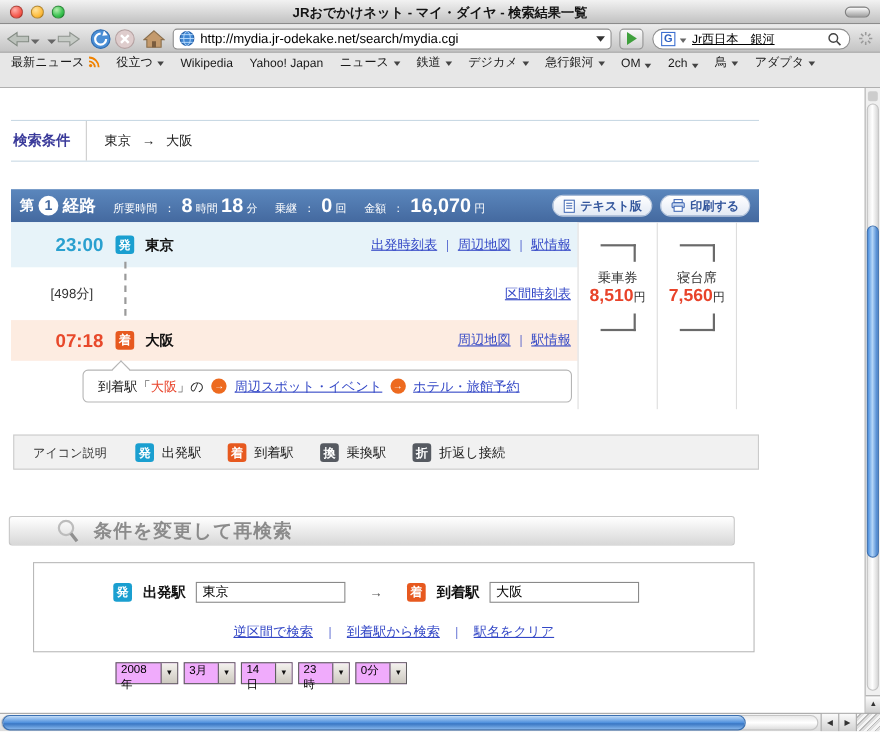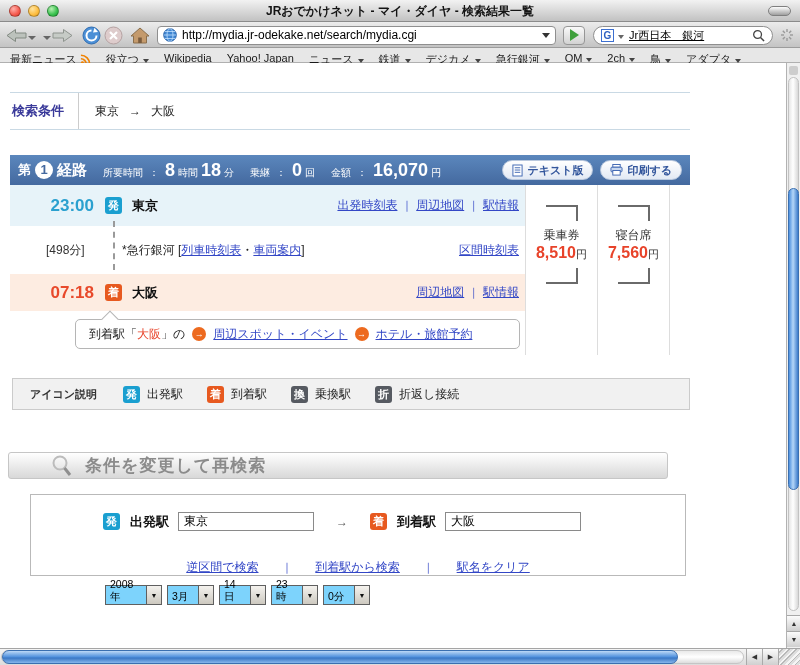--- a/index.html
+++ b/index.html
@@ -24,21 +24,21 @@
 .flip { transform:scaleX(-1); }
 .urlbar { flex:1; height:19px; background:#fff; border:1px solid #8f8f8f; border-radius:4px; display:flex; align-items:center; padding:0 5px; gap:5px; margin:0 4px; }
 .urltext { flex:1; border:0; outline:0; font-size:12px; color:#000; font-family:inherit; background:transparent; }
 .url-carat { width:0; height:0; border-left:4px solid transparent; border-right:4px solid transparent; border-top:5px solid #333; }
 .gobtn { width:22px; height:19px; border:1px solid #969696; border-radius:4px; background:linear-gradient(#fafafa,#d2d2d2); display:flex; align-items:center; justify-content:center; }
 .gotri { width:0; height:0; border-left:9px solid #3fa03c; border-top:6px solid transparent; border-bottom:6px solid transparent; }
 .searchbar { width:180px; height:19px; border:1px solid #8f8f8f; border-radius:10px; background:#fff; display:flex; align-items:center; padding:0 7px; gap:3px; margin-left:5px; }
 .glogo { width:13px; height:13px; border:1px solid #3c6fd0; color:#2d5fc0; font-size:10px; font-weight:bold; text-align:center; line-height:12px; flex:none; background:#fff; }
 .searchtext { flex:1; min-width:0; border:0; outline:0; font-size:11px; font-family:inherit; background:transparent;text-decoration:underline; }
 
-.bookmarks { height:15px; background:#e7e7e7; box-shadow:inset 0 -1px 0 #b0b0b0; display:flex; align-items:flex-start; padding:4px 10px; gap:15px; font-size:11px; color:#1a1a1a; }
+.bookmarks { height:15px; background:#e7e7e7; box-shadow:inset 0 -1px 0 #b0b0b0; display:flex; align-items:flex-end; padding:16px 10px; gap:15px; font-size:11px; color:#1a1a1a; }
 .bm { display:flex; align-items:center; gap:3px; white-space:nowrap; cursor:default; }
 .bm .carat { border-left-width:3.5px; border-right-width:3.5px; border-top-width:4px; margin:3px 0 0 1px; border-top-color:#444; }
 
 
 .viewport { position:relative; height:585px; overflow:hidden; background:#fff; }
 .pagec { width:786px; }
 
 .cond { margin:29px 96px 0 10px; border-top:1px solid #c9d9e4; border-bottom:1px solid #c9d9e4; height:38px; display:flex; align-items:center; }
 .cond-label { width:68px; padding-left:2px; color:#3a3a9a; font-weight:bold; font-size:13px; }
 .cond-sep { width:1px; align-self:stretch; background:#ccc; }
@@ -85,41 +85,41 @@
 .fare-price { font-size:16px; font-weight:bold; color:#e8432a; }
 .fare-price .yen { font-size:11px; font-weight:normal; color:#333; }
 
 .bubblerow { position:relative; height:44px; }
 .bubble { position:absolute; left:65px; top:8px; width:445px; height:30px; border:1px solid #b5b5b5; border-radius:5px; background:#fff; display:flex; align-items:center; padding:0 13px; gap:7px; font-size:12px; color:#222; white-space:nowrap; }
 .bubble-tip { position:absolute; left:28px; top:-7px; width:12px; height:12px; background:#fff; border-left:1px solid #b5b5b5; border-top:1px solid #b5b5b5; transform:rotate(45deg); }
 .red { color:#e8432a; }
 .oarrow { width:14px; height:14px; border-radius:50%; background:#ed6a1f; color:#fff; font-size:9px; font-weight:bold; display:inline-flex; align-items:center; justify-content:center; flex:none; }
 
 .legend { margin:23px 96px 0 12px; height:32px; background:#f1f1f1; border:1px solid #cbcbcb; display:flex; align-items:center; padding:0 17px; gap:24px; }
-.lg-label { font-size:11px; font-weight:bold; color:#333; margin-right:2px; }
+.lg-label { font-size:11px; font-weight:normal; color:#333; margin-right:2px; }
 .lg-item { display:flex; align-items:center; gap:7px; font-size:12px; color:#222; }
 
 .research-h { margin:42px 118px 0 8px; height:27px; border:1px solid #c6c6c6; border-radius:3px; background:linear-gradient(#ffffff,#d8d8d8); display:flex; align-items:center; padding-left:42px; gap:12px; }
 .research-title { font-size:17px; font-weight:bold; color:#8b8b8b; letter-spacing:1px; }
 
 .stbox { margin:15px 0 0 30px; width:656px; height:82px; border:1px solid #b9b9b9; background:#fff; }
 .strow1 { margin-top:17px; display:flex; align-items:center; padding-left:72px; font-size:13px; }
 .stlabel { font-weight:bold; margin:0 9px 0 10px; color:#111; }
 .stinput { width:136px; height:19px; border:1px solid #8a8a8a; font-size:12px; font-family:inherit; padding:0 5px; background:#fff; }
 .starrow { color:#555; margin:0 22px; font-size:12px; }
-.strow2 { margin-top:28px; display:flex; justify-content:center; gap:23px; font-size:12px; align-items:center; }
+.strow2 { margin-top:18px; display:flex; justify-content:center; gap:10px; font-size:12px; align-items:center; }
 
 .dtrow { margin:16px 0 0 30px; display:flex; align-items:center; font-size:12px; color:#111; }
 .dtlabel { font-weight:bold; width:116px; }
 .rgroup { display:flex; align-items:center; margin-right:28px; cursor:pointer; }
 .radio { width:11px; height:11px; border-radius:50%; border:1px solid #666; background:radial-gradient(#fff,#dcdcdc); display:inline-block; position:relative; margin-right:6px; flex:none; }
 .radio.on::after { content:""; position:absolute; left:3px; top:3px; width:4px; height:4px; border-radius:50%; background:#222; }
 
 .selrow { margin:9px 0 0 105px; display:flex; gap:5px; }
-.sel { height:20px; border:1px solid #5f5f5f; background:#7dd3fc; display:flex; align-items:flex-end; font-size:10.5px; color:#000; cursor:default; }
+.sel { height:20px; border:1px solid #5f5f5f; background:#f0abfc; display:flex; align-items:flex-start; font-size:10.5px; color:#000; cursor:default; }
 .sel .sval { padding:0 4px; width:30px; }
 .sel.wide .sval { width:40px; }
 .sel .sbtn { width:15px; height:18px; background:linear-gradient(#f4f2ee,#cdc9c0); border-left:1px solid #5f5f5f; display:flex; align-items:center; justify-content:center; font-size:7px; color:#111; }
 
 
 .vscroll { position:absolute; top:0; right:0; width:14px; height:585px; border-left:1px solid #b2b2b2; background:#f0f0f0; }
 .vcap { position:absolute; left:2px; top:3px; width:9px; height:9px; background:#cdcdcd; border-radius:2px; }
 .vtrack { position:absolute; left:1px; top:14px; width:11px; height:534px; background:linear-gradient(to right,#e6e6e6,#ffffff 45%,#d8d8d8); border:1px solid #c2c2c2; border-radius:6px; }
 .vthumb { position:absolute; left:1px; top:125px; width:11px; height:302px; border-radius:6px; background:linear-gradient(to right,#4a8ede,#b4d6f8 45%,#3d7ccb); border:1px solid #3a6fb0; }
 .sbtnv { position:absolute; left:0; width:14px; height:16px; background:linear-gradient(#fcfcfc,#cfcfcf); border-top:1px solid #a8a8a8; font-size:7px; color:#333; display:flex; align-items:center; justify-content:center; cursor:pointer; }
@@ -336,24 +336,20 @@
               <a class="lnk">出発時刻表</a>
               <span class="sep">｜</span>
               <a class="lnk">周辺地図</a>
               <span class="sep">｜</span>
               <a class="lnk">駅情報</a>
             </span>
           </div>
           <div class="rowm">
             <span class="dur">[498分]</span>
             <span class="dash"></span>
-            <span class="rtrain">
-              <span>*急行銀河</span>
-              <span>[</span><a class="lnk">列車時刻表</a><span>・</span><a class="lnk">車両案内</a><span>]</span>
-            </span>
             <span class="rlinks">
               <a class="lnk">区間時刻表</a>
             </span>
           </div>
           <div class="rowa">
             <span class="time time-a">07:18</span>
             <span class="badge b-arr">着</span>
             <span class="station">大阪</span>
             <span class="rlinks">
               <a class="lnk">周辺地図</a>

